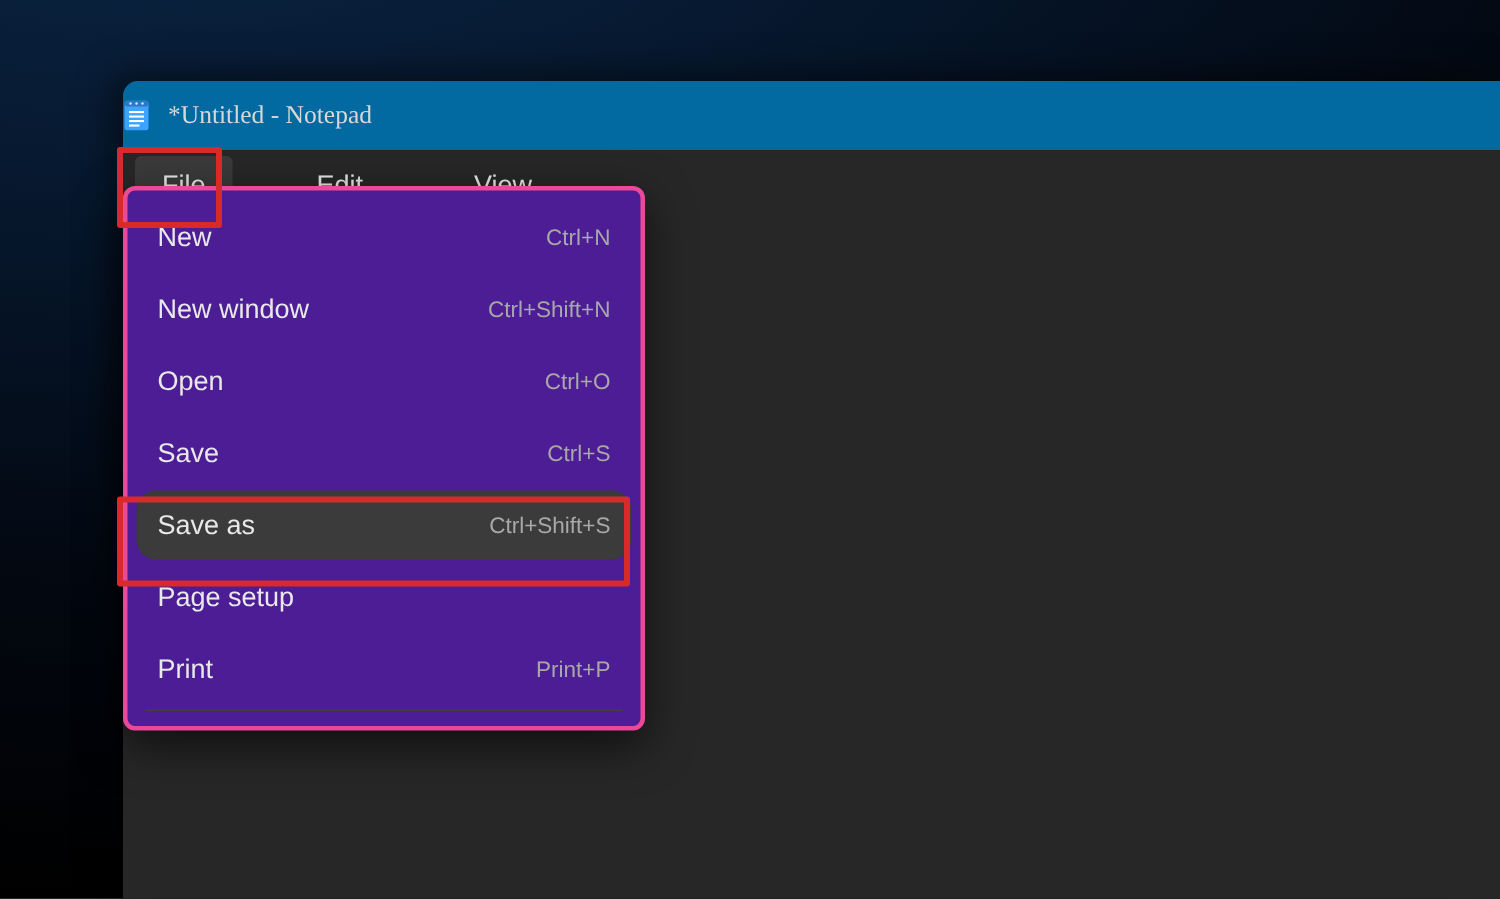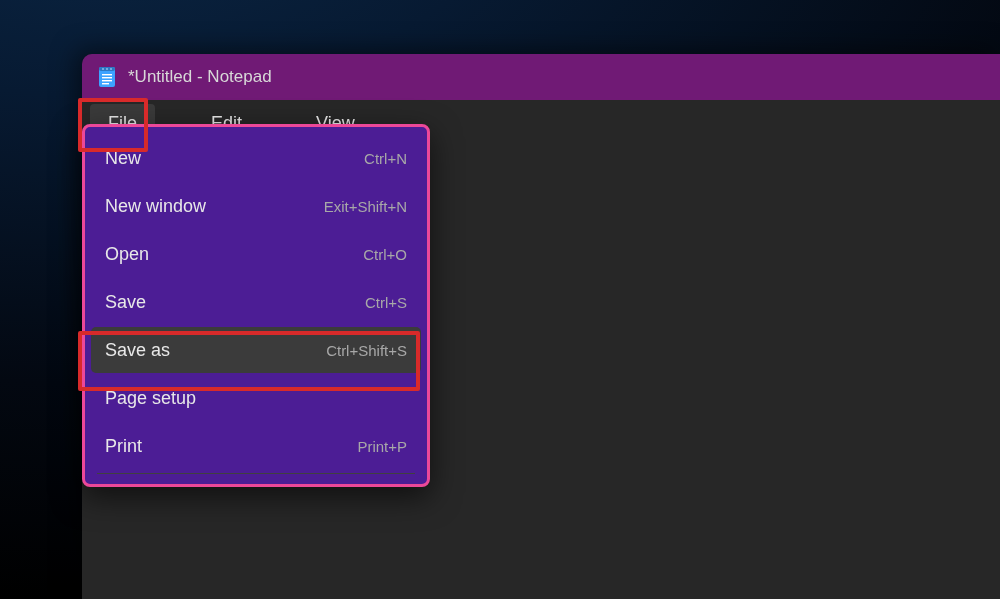--- a/index.html
+++ b/index.html
@@ -22,23 +22,24 @@
     background: #272727;
     border-top-left-radius: 10px;
     box-shadow: -6px -4px 24px rgba(0,0,0,0.5);
     overflow: visible;
   }
 
   .titlebar {
     height: 46px;
     display: flex;
     align-items: center;
-    padding: 0 16px;
-    background: #701a75;
+    padding: 0 0;
+    background: #0369a1;
     border-top-left-radius: 10px;
+    font-family: Liberation Serif, serif;
   }
   .titlebar .icon {
     width: 18px;
     height: 20px;
     margin-right: 12px;
     display: flex;
     align-items: center;
     justify-content: center;
   }
   .titlebar .icon svg { display:block; }
@@ -107,20 +108,21 @@
     padding: 12px 14px;
     font-size: 18px;
     color: #e8e8e8;
     border-radius: 5px;
     margin: 2px 0;
     cursor: default;
     min-height: 22px;
   }
   .d-item.hover {
     background: #3b3b3b;
+    border-radius: 13px;
   }
   .d-item .shortcut {
     font-size: 15px;
     color: #a8a8a8;
   }
   .sep {
     height: 1px;
     margin: 4px 6px;
     background: #404040;
   }
@@ -179,21 +181,21 @@
     <div class="code">r.Application").Visible=true</div>
   </div>
 
   <div class="dropdown">
     <div class="d-item">
       <span>New</span>
       <span class="shortcut">Ctrl+N</span>
     </div>
     <div class="d-item">
       <span>New window</span>
-      <span class="shortcut">Exit+Shift+N</span>
+      <span class="shortcut">Ctrl+Shift+N</span>
     </div>
     <div class="d-item">
       <span>Open</span>
       <span class="shortcut">Ctrl+O</span>
     </div>
     <div class="d-item">
       <span>Save</span>
       <span class="shortcut">Ctrl+S</span>
     </div>
     <div class="d-item hover">

